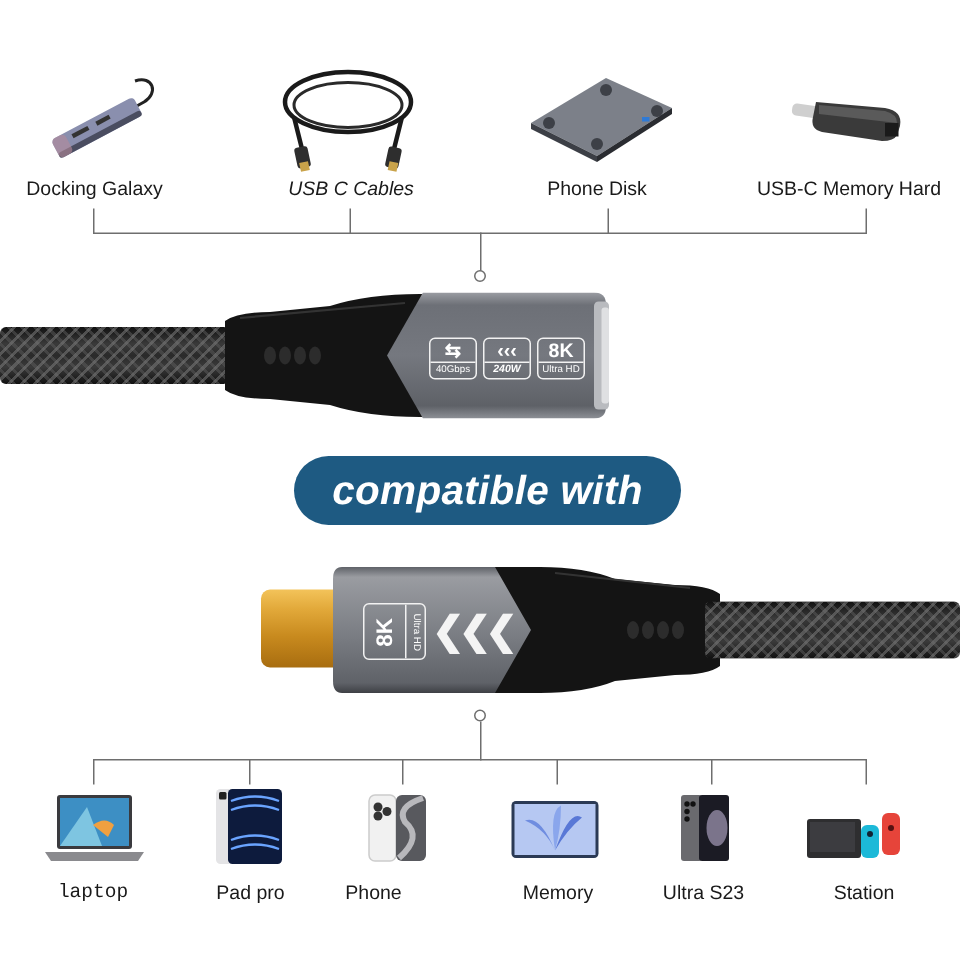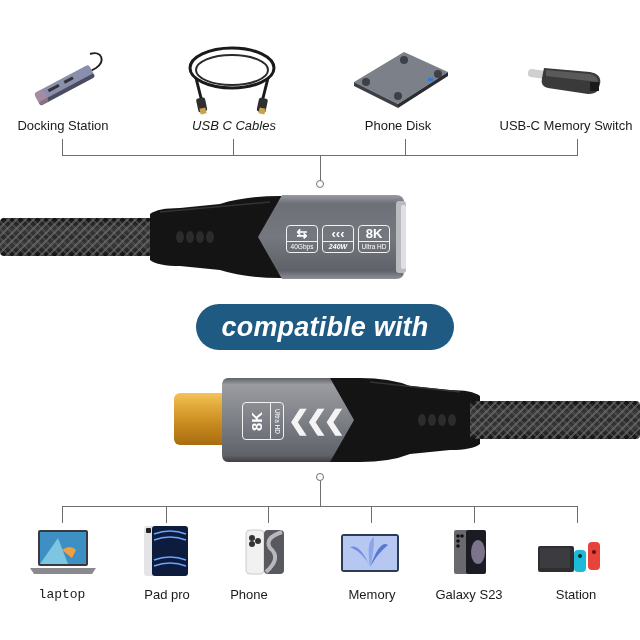--- a/index.html
+++ b/index.html
@@ -72,24 +72,24 @@
 
 <div class="abs" style="left:526px;top:62px;width:80px;height:36px;">
   <svg width="80" height="36" viewBox="0 0 80 36">
     <rect x="2" y="8" width="20" height="8" rx="3" fill="#cfcfcf" transform="rotate(8 12 12)"></rect>
     <path d="M18 6 L64 10 Q76 12 74 22 L72 28 Q70 32 62 32 L22 26 Q14 24 16 16 Z" fill="#3a3a3a"></path>
     <path d="M20 8 L64 12 Q72 14 72 20 L20 14 Z" fill="#5a5a5a"></path>
     <rect x="64" y="20" width="9" height="9" fill="#1a1a1a"></rect>
   </svg>
 </div>
 
-<div class="label" style="left:63px;top:118px;">Docking Station</div>
+<div class="label" style="left:63px;top:118px;">Docking Galaxy</div>
 <div class="label" style="left:234px;top:118px;font-style:italic;">USB C Cables</div>
 <div class="label" style="left:398px;top:118px;">Phone Disk</div>
-<div class="label" style="left:566px;top:118px;">USB-C Memory Switch</div>
+<div class="label" style="left:566px;top:118px;">USB-C Memory Hard</div>
 
 <div>
   <div class="line" style="left:62px;top:139px;width:1px;height:17px;"></div>
   <div class="line" style="left:233px;top:139px;width:1px;height:17px;"></div>
   <div class="line" style="left:405px;top:139px;width:1px;height:17px;"></div>
   <div class="line" style="left:577px;top:139px;width:1px;height:17px;"></div>
   <div class="line" style="left:62px;top:155px;width:516px;height:1px;"></div>
   <div class="line" style="left:320px;top:155px;width:1px;height:26px;"></div>
   <div class="node" style="left:316px;top:180px;"></div>
 </div>
@@ -256,14 +256,14 @@
     <rect x="52" y="2" width="12" height="28" rx="4" fill="#e6443a"></rect>
     <circle cx="44" cy="16" r="2" fill="#123"></circle>
       <circle cx="58" cy="12" r="2" fill="#511"></circle>
   </svg>
 </div>
 
 <div class="label" style="left:62px;top:587px;font-family:Liberation Mono, monospace;">laptop</div>
 <div class="label" style="left:167px;top:587px;">Pad pro</div>
 <div class="label" style="left:249px;top:587px;">Phone</div>
 <div class="label" style="left:372px;top:587px;">Memory</div>
-<div class="label" style="left:469px;top:587px;">Galaxy S23</div>
+<div class="label" style="left:469px;top:587px;">Ultra S23</div>
 <div class="label" style="left:576px;top:587px;">Station</div>
 
 </body></html>

